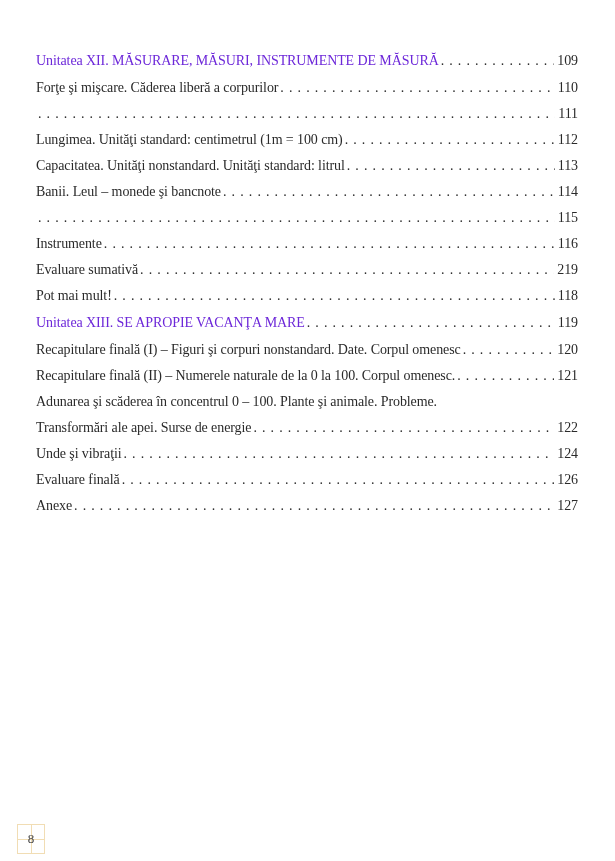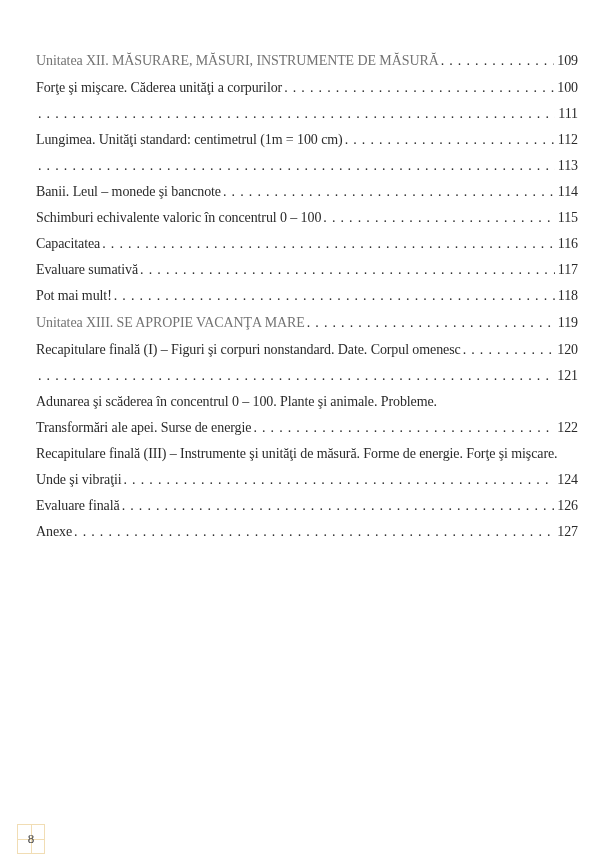--- a/index.html
+++ b/index.html
@@ -30,21 +30,21 @@
     height: 26px;
     line-height: 26px;
     white-space: nowrap;
     overflow: hidden;
   }
   .toc-row.heading {
     height: 28px;
     line-height: 28px;
   }
   .toc-row.heading .label {
-    color: #737373;
+    color: #6d28d9;
   }
   .label {
     flex: 0 0 auto;
   }
   .leader {
     flex: 1 1 auto;
     overflow: hidden;
     white-space: nowrap;
     margin: 0 3px 0 2px;
     letter-spacing: 0.8px;
@@ -100,95 +100,91 @@
 
   <div class="toc">
 
     <div class="section">
       <div class="toc-row heading">
         <span class="label">Unitatea XII. MĂSURARE, MĂSURI, INSTRUMENTE DE MĂSURĂ</span>
         <span class="leader">. . . . . . . . . . . . . . . . . . . . . . . . . . . . . . . . . . . . . . . . . . . . . . . . . . . . . . . . . . . . . . . . . . . . . . . . . . . . . . . . . . . . . . . . . . . . . . . . . . . . . . . . . . . . . . . . . . . . . . . . . . . . . . . . . . . . . . . . . . . . . . . . . . . . . . </span>
         <span class="pg">109</span>
       </div>
       <div class="toc-row">
-        <span class="label">Forţe şi mişcare. Căderea unităţi a corpurilor</span>
-        <span class="leader">. . . . . . . . . . . . . . . . . . . . . . . . . . . . . . . . . . . . . . . . . . . . . . . . . . . . . . . . . . . . . . . . . . . . . . . . . . . . . . . . . . . . . . . . . . . . . . . . . . . . . . . . . . . . . . . . . . . . . . . . . . . . . . . . . . . . . . . . . . . . . . . . . . . . . . </span>
-        <span class="pg">100</span>
+        <span class="label">Forţe şi mişcare. Căderea liberă a corpurilor</span>
+        <span class="leader">. . . . . . . . . . . . . . . . . . . . . . . . . . . . . . . . . . . . . . . . . . . . . . . . . . . . . . . . . . . . . . . . . . . . . . . . . . . . . . . . . . . . . . . . . . . . . . . . . . . . . . . . . . . . . . . . . . . . . . . . . . . . . . . . . . . . . . . . . . . . . . . . . . . . . . </span>
+        <span class="pg">110</span>
       </div>
       <div class="toc-row">
         <span class="leader">. . . . . . . . . . . . . . . . . . . . . . . . . . . . . . . . . . . . . . . . . . . . . . . . . . . . . . . . . . . . . . . . . . . . . . . . . . . . . . . . . . . . . . . . . . . . . . . . . . . . . . . . . . . . . . . . . . . . . . . . . . . . . . . . . . . . . . . . . . . . . . . . . . . . . . </span>
         <span class="pg">111</span>
       </div>
       <div class="toc-row">
         <span class="label">Lungimea. Unităţi standard: centimetrul (1m = 100 cm)</span>
         <span class="leader">. . . . . . . . . . . . . . . . . . . . . . . . . . . . . . . . . . . . . . . . . . . . . . . . . . . . . . . . . . . . . . . . . . . . . . . . . . . . . . . . . . . . . . . . . . . . . . . . . . . . . . . . . . . . . . . . . . . . . . . . . . . . . . . . . . . . . . . . . . . . . . . . . . . . . . </span>
         <span class="pg">112</span>
       </div>
       <div class="toc-row">
+        <span class="label">Capacitatea. Unităţi nonstandard. Unităţi standard: litrul</span>
         <span class="leader">. . . . . . . . . . . . . . . . . . . . . . . . . . . . . . . . . . . . . . . . . . . . . . . . . . . . . . . . . . . . . . . . . . . . . . . . . . . . . . . . . . . . . . . . . . . . . . . . . . . . . . . . . . . . . . . . . . . . . . . . . . . . . . . . . . . . . . . . . . . . . . . . . . . . . . </span>
         <span class="pg">113</span>
       </div>
       <div class="toc-row">
         <span class="label">Banii. Leul – monede şi bancnote</span>
         <span class="leader">. . . . . . . . . . . . . . . . . . . . . . . . . . . . . . . . . . . . . . . . . . . . . . . . . . . . . . . . . . . . . . . . . . . . . . . . . . . . . . . . . . . . . . . . . . . . . . . . . . . . . . . . . . . . . . . . . . . . . . . . . . . . . . . . . . . . . . . . . . . . . . . . . . . . . . </span>
         <span class="pg">114</span>
       </div>
       <div class="toc-row">
-        <span class="label">Schimburi echivalente valoric în concentrul 0 – 100</span>
         <span class="leader">. . . . . . . . . . . . . . . . . . . . . . . . . . . . . . . . . . . . . . . . . . . . . . . . . . . . . . . . . . . . . . . . . . . . . . . . . . . . . . . . . . . . . . . . . . . . . . . . . . . . . . . . . . . . . . . . . . . . . . . . . . . . . . . . . . . . . . . . . . . . . . . . . . . . . . </span>
         <span class="pg">115</span>
       </div>
       <div class="toc-row">
-        <span class="label">Capacitatea</span>
+        <span class="label">Instrumente</span>
         <span class="leader">. . . . . . . . . . . . . . . . . . . . . . . . . . . . . . . . . . . . . . . . . . . . . . . . . . . . . . . . . . . . . . . . . . . . . . . . . . . . . . . . . . . . . . . . . . . . . . . . . . . . . . . . . . . . . . . . . . . . . . . . . . . . . . . . . . . . . . . . . . . . . . . . . . . . . . </span>
         <span class="pg">116</span>
       </div>
       <div class="toc-row">
         <span class="label">Evaluare sumativă</span>
         <span class="leader">. . . . . . . . . . . . . . . . . . . . . . . . . . . . . . . . . . . . . . . . . . . . . . . . . . . . . . . . . . . . . . . . . . . . . . . . . . . . . . . . . . . . . . . . . . . . . . . . . . . . . . . . . . . . . . . . . . . . . . . . . . . . . . . . . . . . . . . . . . . . . . . . . . . . . . </span>
-        <span class="pg">117</span>
+        <span class="pg">219</span>
       </div>
       <div class="toc-row">
         <span class="label">Pot mai mult!</span>
         <span class="leader">. . . . . . . . . . . . . . . . . . . . . . . . . . . . . . . . . . . . . . . . . . . . . . . . . . . . . . . . . . . . . . . . . . . . . . . . . . . . . . . . . . . . . . . . . . . . . . . . . . . . . . . . . . . . . . . . . . . . . . . . . . . . . . . . . . . . . . . . . . . . . . . . . . . . . . </span>
         <span class="pg">118</span>
       </div>
     </div>
 
     <div class="section section2">
       <div class="toc-row heading">
         <span class="label">Unitatea XIII. SE APROPIE VACANŢA MARE</span>
         <span class="leader">. . . . . . . . . . . . . . . . . . . . . . . . . . . . . . . . . . . . . . . . . . . . . . . . . . . . . . . . . . . . . . . . . . . . . . . . . . . . . . . . . . . . . . . . . . . . . . . . . . . . . . . . . . . . . . . . . . . . . . . . . . . . . . . . . . . . . . . . . . . . . . . . . . . . . . </span>
         <span class="pg">119</span>
       </div>
       <div class="toc-row">
         <span class="label">Recapitulare finală (I) – Figuri şi corpuri nonstandard. Date. Corpul omenesc</span>
         <span class="leader">. . . . . . . . . . . . . . . . . . . . . . . . . . . . . . . . . . . . . . . . . . . . . . . . . . . . . . . . . . . . . . . . . . . . . . . . . . . . . . . . . . . . . . . . . . . . . . . . . . . . . . . . . . . . . . . . . . . . . . . . . . . . . . . . . . . . . . . . . . . . . . . . . . . . . . </span>
         <span class="pg">120</span>
       </div>
       <div class="toc-row">
+        <span class="label">Recapitulare finală (II) – Numerele naturale de la 0 la 100. Corpul omenesc.</span>
         <span class="leader">. . . . . . . . . . . . . . . . . . . . . . . . . . . . . . . . . . . . . . . . . . . . . . . . . . . . . . . . . . . . . . . . . . . . . . . . . . . . . . . . . . . . . . . . . . . . . . . . . . . . . . . . . . . . . . . . . . . . . . . . . . . . . . . . . . . . . . . . . . . . . . . . . . . . . . </span>
         <span class="pg">121</span>
       </div>
       <div class="toc-row">
         <span class="label">Adunarea şi scăderea în concentrul 0 – 100. Plante şi animale. Probleme.</span>
         <span class="leader"></span>
         <span class="pg"></span>
       </div>
       <div class="toc-row">
         <span class="label">Transformări ale apei. Surse de energie</span>
         <span class="leader">. . . . . . . . . . . . . . . . . . . . . . . . . . . . . . . . . . . . . . . . . . . . . . . . . . . . . . . . . . . . . . . . . . . . . . . . . . . . . . . . . . . . . . . . . . . . . . . . . . . . . . . . . . . . . . . . . . . . . . . . . . . . . . . . . . . . . . . . . . . . . . . . . . . . . . </span>
         <span class="pg">122</span>
       </div>
       <div class="toc-row">
-        <span class="label">Recapitulare finală (III) – Instrumente şi unităţi de măsură. Forme de energie. Forţe şi mişcare.</span>
-        <span class="leader"></span>
-        <span class="pg"></span>
-      </div>
-      <div class="toc-row">
         <span class="label">Unde şi vibraţii</span>
         <span class="leader">. . . . . . . . . . . . . . . . . . . . . . . . . . . . . . . . . . . . . . . . . . . . . . . . . . . . . . . . . . . . . . . . . . . . . . . . . . . . . . . . . . . . . . . . . . . . . . . . . . . . . . . . . . . . . . . . . . . . . . . . . . . . . . . . . . . . . . . . . . . . . . . . . . . . . . </span>
         <span class="pg">124</span>
       </div>
       <div class="toc-row">
         <span class="label">Evaluare finală</span>
         <span class="leader">. . . . . . . . . . . . . . . . . . . . . . . . . . . . . . . . . . . . . . . . . . . . . . . . . . . . . . . . . . . . . . . . . . . . . . . . . . . . . . . . . . . . . . . . . . . . . . . . . . . . . . . . . . . . . . . . . . . . . . . . . . . . . . . . . . . . . . . . . . . . . . . . . . . . . . </span>
         <span class="pg">126</span>
       </div>
       <div class="toc-row">

